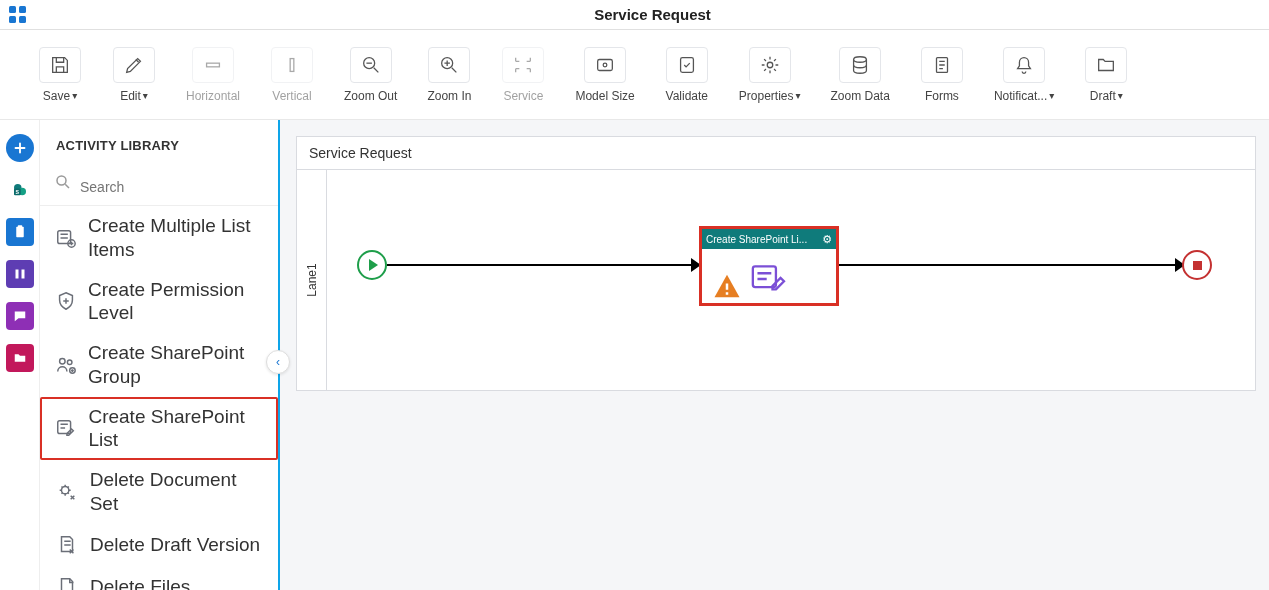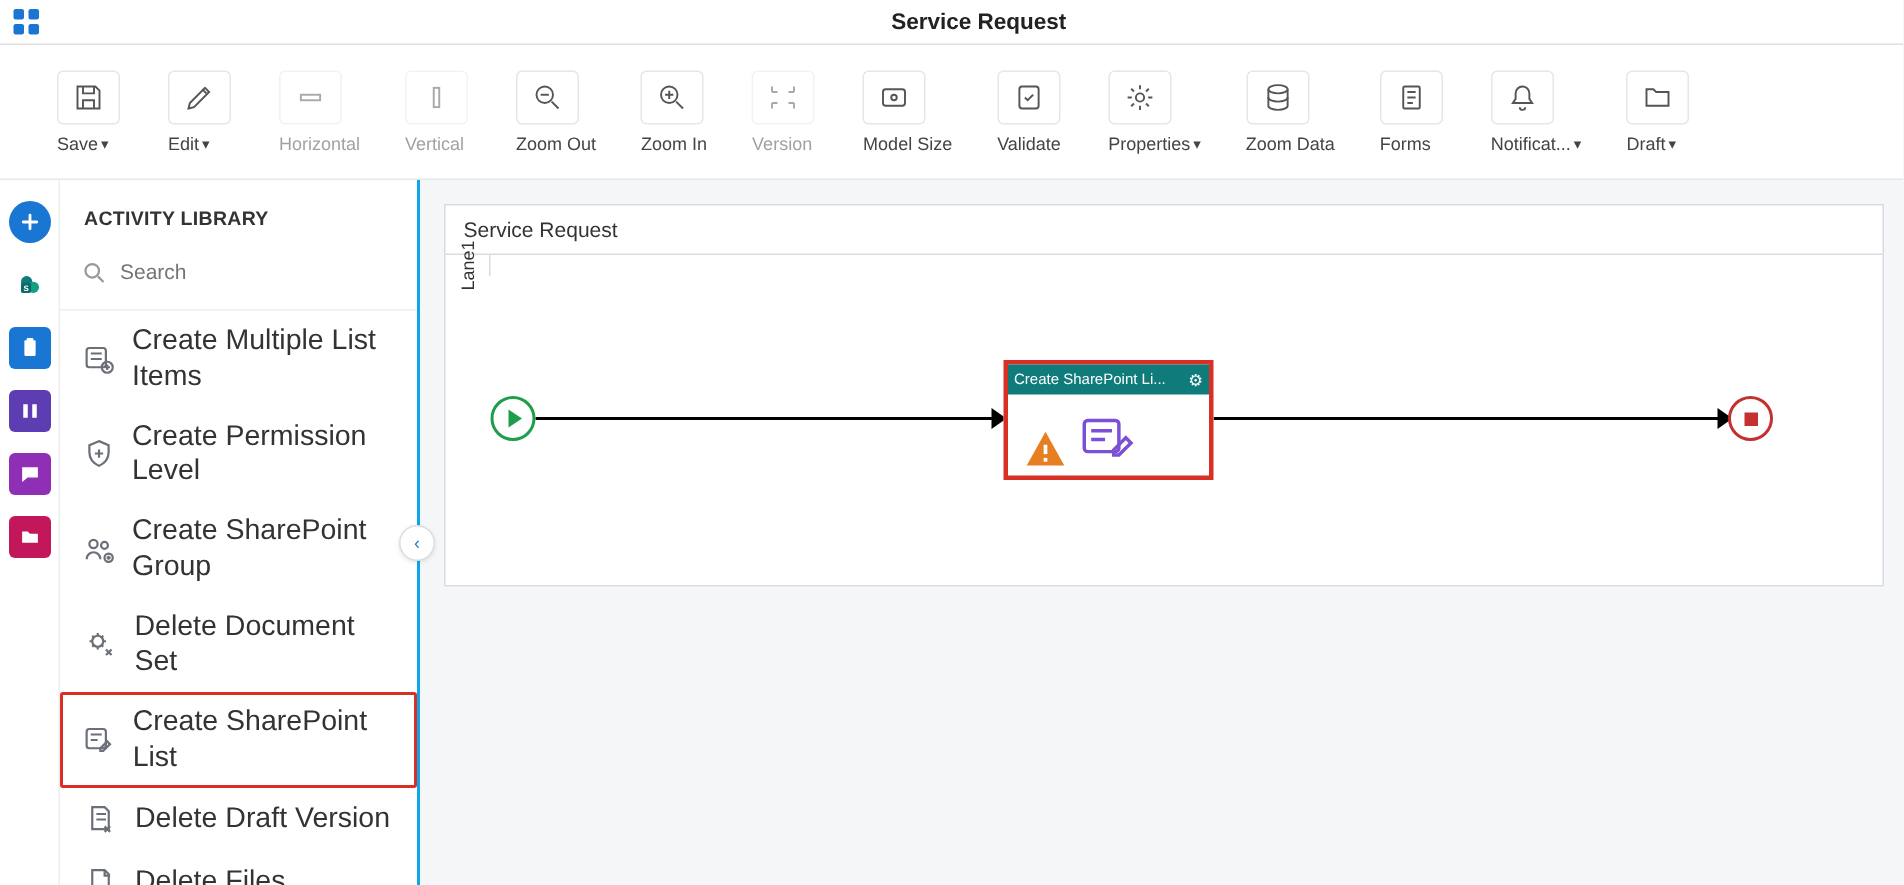--- a/index.html
+++ b/index.html
@@ -6,48 +6,48 @@
   body { width: 1269px; height: 590px; background: #f5f6f8; overflow: hidden; color: #333; }
 
   
   .header { height: 30px; display: flex; align-items: center; border-bottom: 1px solid #e0e0e0; background: #fff; }
   .app-logo { width: 36px; display: flex; align-items: center; justify-content: center; }
   .app-logo svg { width: 20px; height: 20px; }
   .header-title { flex: 1; text-align: center; font-weight: bold; font-size: 15px; color: #222; }
 
   
   .toolbar { height: 90px; background: #fff; display: flex; align-items: center; padding: 10px 30px; gap: 14px; border-bottom: 1px solid #e8e8e8; }
-  .tbtn { display: flex; flex-direction: column; align-items: flex-start; justify-content: center; min-width: 60px; cursor: pointer; padding: 6px 8px; border-radius: 4px; }
+  .tbtn { display: flex; flex-direction: column; align-items: center; justify-content: center; min-width: 60px; cursor: pointer; padding: 6px 8px; border-radius: 4px; }
   .tbtn .ticon { width: 42px; height: 36px; display: flex; align-items: center; justify-content: center; border: 1px solid #e4e6ea; border-radius: 4px; margin-bottom: 6px; background:#fff; }
   .tbtn .ticon svg { stroke: #555; fill: none; stroke-width: 1.4; }
   .tbtn.disabled { opacity: 0.5; cursor: default; }
   .tbtn .tlabel { font-size: 12px; color: #444; display: flex; align-items: center; gap: 2px; }
   .tbtn .tlabel .chev { font-size: 10px; }
 
   
   .main { display: flex; height: calc(590px - 30px - 90px); }
   .side-rail { width: 40px; background: #fff; border-right: 1px solid #eee; display: flex; flex-direction: column; align-items: center; padding-top: 14px; gap: 14px; }
   .rail-btn { width: 28px; height: 28px; border-radius: 50%; display: flex; align-items: center; justify-content: center; cursor: pointer; }
   .rail-btn svg { width: 18px; height: 18px; }
 
   .library { width: 240px; background: #fff; border-right: 2px solid #0ea5e9; position: relative; display: flex; flex-direction: column; }
   .lib-title { font-size: 13px; font-weight: bold; padding: 18px 16px 14px 16px; color:#333; letter-spacing:0.2px; }
-  .search { display: flex; align-items: flex-start; padding: 6px 14px 10px 14px; border-bottom: 1px solid #eee; gap: 8px; color: #888; }
+  .search { display: flex; align-items: flex-end; padding: 6px 14px 10px 14px; border-bottom: 1px solid #eee; gap: 8px; color: #888; }
   .search input { border: none; outline: none; font-size: 14px; color: #555; width: 100%; }
   .lib-list { flex: 1; overflow: auto; }
   .lib-item { display: flex; align-items: center; gap: 10px; padding: 8px 10px 8px 14px; cursor: pointer; }
   .lib-item .lib-icon { width: 26px; height: 26px; display: flex; align-items: center; justify-content: center; color:#6b6f78; }
   .lib-item .lib-label { font-size: 19px; color: #333; line-height: 1.25; }
   .lib-item.highlighted { border: 2px solid #d93025; border-radius: 2px; padding: 6px 8px 6px 12px; }
   .collapse-handle { position: absolute; right: -12px; top: 230px; width: 24px; height: 24px; border-radius: 50%; background: #fff; border: 1px solid #ddd; display: flex; align-items: center; justify-content: center; cursor: pointer; box-shadow: 0 1px 3px rgba(0,0,0,0.1); color:#1976d2; font-size:12px; }
 
   .canvas-wrap { flex: 1; padding: 16px; overflow: auto; }
   .canvas { background: #fff; border: 1px solid #d9dbe0; width: 960px; }
   .canvas-header { border-bottom: 1px solid #d9dbe0; padding: 8px 12px; font-size: 14px; color: #333; }
-  .canvas-body { height: 220px; position: relative; display:flex;flex-direction:column; }
+  .canvas-body { height: 220px; position: relative; display:flex; }
   .lane-gutter { width: 30px; border-right: 1px solid #d9dbe0; display: flex; align-items: center; justify-content: center; }
   .lane-label { transform: rotate(-90deg); font-size: 12px; color: #333; white-space: nowrap; }
   .lane { flex:1; position:relative; }
 
   .node { position: absolute; }
   .start-node { left: 30px; top: 80px; width: 30px; height: 30px; border: 2px solid #1e9e4a; border-radius: 50%; display: flex; align-items: center; justify-content: center; background:#fff; }
   .start-node .tri { width:0;height:0;border-left:9px solid #1e9e4a;border-top:6px solid transparent;border-bottom:6px solid transparent; margin-left:2px; }
   .end-node { left: 855px; top: 80px; width: 30px; height: 30px; border: 2px solid #c43131; border-radius: 50%; display:flex;align-items:center;justify-content:center; background:#fff; }
   .end-node .sq { width:9px; height:9px; background:#c43131; }
 
@@ -153,21 +153,21 @@
   <div class="tbtn disabled">
     <div class="ticon">
         <svg width="22" height="22" viewBox="0 0 24 24">
           <path d="M4 8h4M4 8v-4"></path>
           <path d="M20 8h-4M20 8v-4"></path>
           <path d="M4 16h4M4 16v4"></path>
           <path d="M20 16h-4M20 16v4"></path>
         </svg>
       </div>
     <div class="tlabel">
-        <span>Version</span>
+        <span>Service</span>
       </div>
   </div>
   <div class="tbtn">
     <div class="ticon">
         <svg width="22" height="22" viewBox="0 0 24 24">
           <rect x="4" y="6" width="16" height="12" rx="2"></rect>
           <circle cx="12" cy="12" r="2"></circle>
         </svg>
       </div>
     <div class="tlabel">
@@ -320,39 +320,39 @@
             <svg width="24" height="22" viewBox="0 0 24 24" fill="none" stroke="#6b6f78" stroke-width="1.6">
               <circle cx="8" cy="8" r="3"></circle>
               <circle cx="16" cy="9" r="2.5"></circle>
               <path d="M3 19c0-3 2.5-5 5-5s5 2 5 5"></path>
               <circle cx="19" cy="18" r="3"></circle>
               <path d="M19 16.5v3M17.5 18h3"></path>
             </svg>
           </div>
         <div class="lib-label">Create SharePoint Group</div>
       </div>
+      <div class="lib-item highlighted">
+        <div class="lib-icon">
+            <svg width="24" height="22" viewBox="0 0 24 24" fill="none" stroke="#6b6f78" stroke-width="1.6">
+              <rect x="3" y="4" width="14" height="14" rx="2"></rect>
+              <path d="M6 8h8M6 12h5"></path>
+              <path d="M15 20l5-5-2-2-5 5v2z"></path>
+            </svg>
+          </div>
+        <div class="lib-label">Create SharePoint List</div>
+      </div>
       <div class="lib-item">
         <div class="lib-icon">
             <svg width="24" height="22" viewBox="0 0 24 24" fill="none" stroke="#6b6f78" stroke-width="1.6">
               <circle cx="10" cy="10" r="4"></circle>
               <path d="M10 4v2M10 14v2M4 10h2M14 10h2M6 6l1.4 1.4M12.6 12.6L14 14M6 14l1.4-1.4M12.6 7.4L14 6"></path>
               <path d="M16 16l4 4M20 16l-4 4"></path>
             </svg>
           </div>
         <div class="lib-label">Delete Document Set</div>
-      </div>
-      <div class="lib-item highlighted">
-        <div class="lib-icon">
-            <svg width="24" height="22" viewBox="0 0 24 24" fill="none" stroke="#6b6f78" stroke-width="1.6">
-              <rect x="3" y="4" width="14" height="14" rx="2"></rect>
-              <path d="M6 8h8M6 12h5"></path>
-              <path d="M15 20l5-5-2-2-5 5v2z"></path>
-            </svg>
-          </div>
-        <div class="lib-label">Create SharePoint List</div>
       </div>
       <div class="lib-item">
         <div class="lib-icon">
             <svg width="24" height="22" viewBox="0 0 24 24" fill="none" stroke="#6b6f78" stroke-width="1.6">
               <path d="M6 3h9l3 3v13H6z"></path>
               <path d="M9 8h7M9 12h7"></path>
               <path d="M15 17l4 4M19 17l-4 4"></path>
             </svg>
           </div>
         <div class="lib-label">Delete Draft Version</div>

